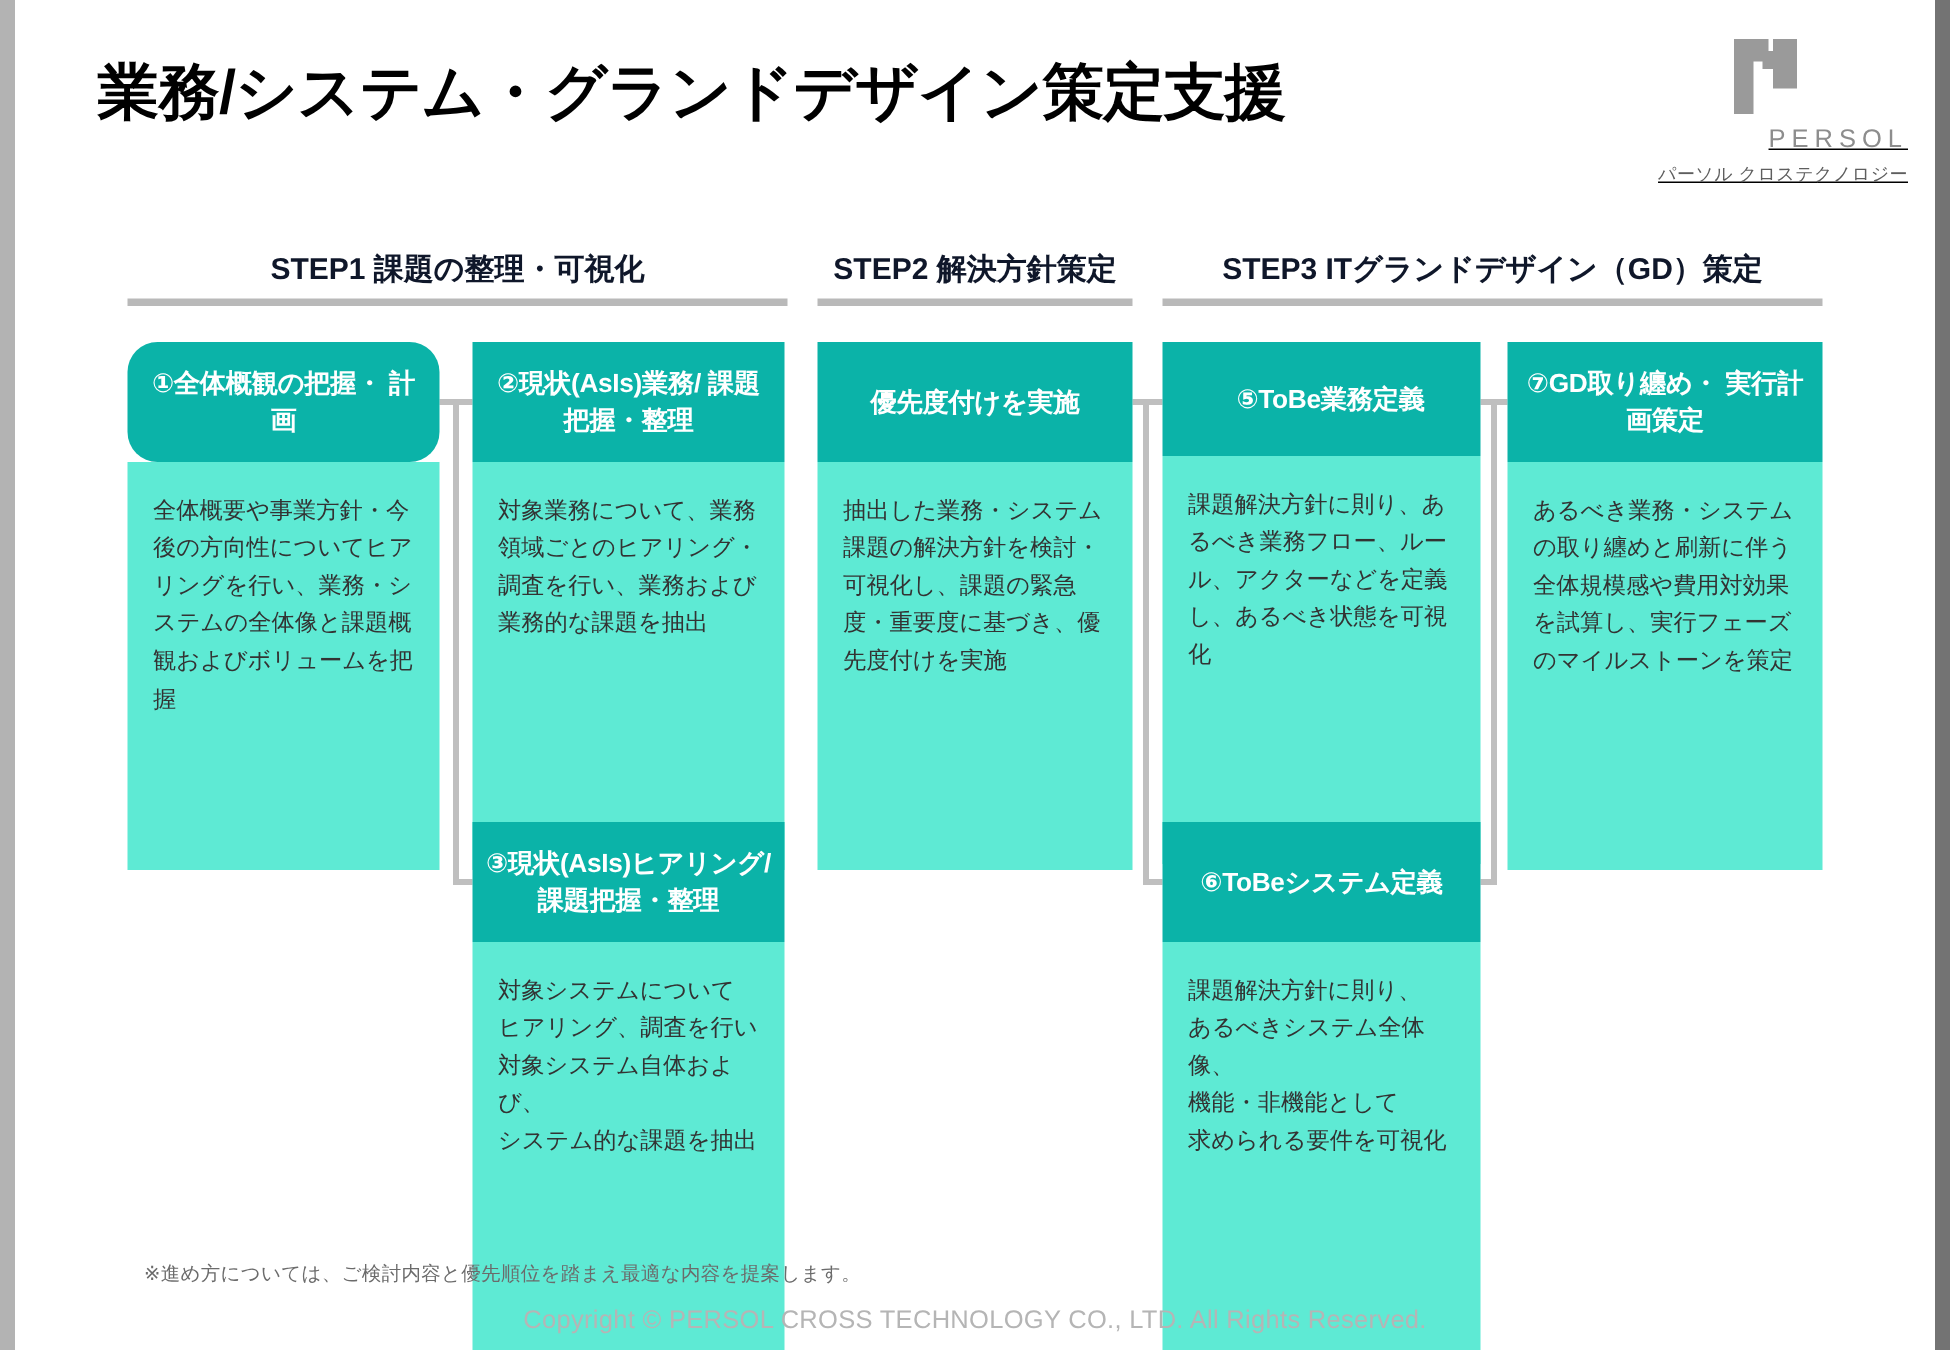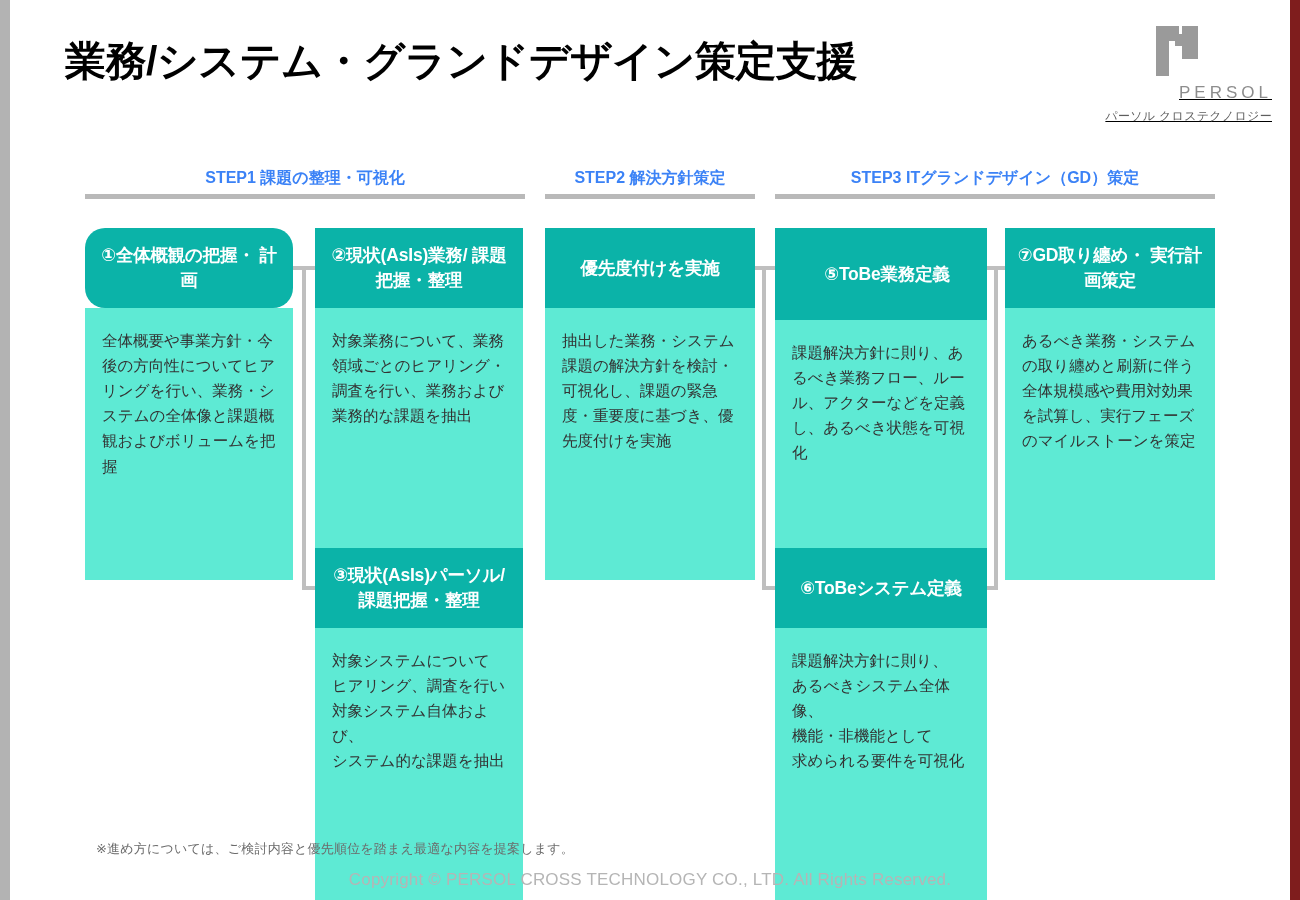--- a/index.html
+++ b/index.html
@@ -11,21 +11,21 @@
   body {
     font-family: "Liberation Sans", "DejaVu Sans", sans-serif;
   }
 
   #slide {
     position: relative;
     width: 1300px;
     height: 900px;
     background: #ffffff;
     border-left: 10px solid #b3b3b3;
-    border-right: 10px solid #7f1d1d;
+    border-right: 10px solid #737373;
     box-sizing: border-box;
     overflow: hidden;
   }
 
   
   #page-title {
     position: absolute;
     left: 55px;
     top: 34px;
     font-size: 41px;
@@ -62,23 +62,23 @@
     letter-spacing: 0.3px;
     line-height: 1;
   }
 
   
   .step-header {
     position: absolute;
     text-align: center;
   }
   .step-header .step-label {
-    font-size: 16px;
+    font-size: 20px;
     font-weight: 700;
-    color: #3b82f6;
+    color: #0f172a;
     white-space: nowrap;
     line-height: 1.2;
   }
   .step-header .step-rule {
     margin-top: 7px;
     height: 5px;
     background: #b9b9b9;
     width: 100%;
   }
   #step-header-1 { left: 75px;  top: 168px; width: 440px; }
@@ -133,21 +133,21 @@
 
   #card-3 { left: 305px; top: 548px; width: 208px; }
   #card-3 .card-head { height: 80px; }
   #card-3 .card-body { height: 272px; }
 
   #card-4 { left: 535px; top: 228px; width: 210px; }
   #card-4 .card-head { height: 80px; }
   #card-4 .card-body { height: 272px; }
 
   #card-5 { left: 765px; top: 228px; width: 212px; }
-  #card-5 .card-head { height: 92px; padding-left: 20px; }
+  #card-5 .card-head { height: 76px; padding-left: 20px; }
   #card-5 .card-body { height: 272px; }
 
   #card-6 { left: 765px; top: 548px; width: 212px; }
   #card-6 .card-head { height: 80px; }
   #card-6 .card-body { height: 272px; }
 
   #card-7 { left: 995px; top: 228px; width: 210px; }
   #card-7 .card-head { height: 80px; }
   #card-7 .card-body { height: 272px; }
 
@@ -220,21 +220,21 @@
     <div class="card-body">全体概要や事業方針・今後の方向性についてヒアリングを行い、業務・システムの全体像と課題概観およびボリュームを把握</div>
   </div>
 
   <div class="card" id="card-2">
     <div class="card-head">②現状(AsIs)業務/
 課題把握・整理</div>
     <div class="card-body">対象業務について、業務領域ごとのヒアリング・調査を行い、業務および業務的な課題を抽出</div>
   </div>
 
   <div class="card" id="card-3">
-    <div class="card-head">③現状(AsIs)パーソル/
+    <div class="card-head">③現状(AsIs)ヒアリング/
 課題把握・整理</div>
     <div class="card-body">対象システムについて
 ヒアリング、調査を行い
 対象システム自体および、
 システム的な課題を抽出</div>
   </div>
 
   <div class="card" id="card-4">
     <div class="card-head">優先度付けを実施</div>
     <div class="card-body">抽出した業務・システム課題の解決方針を検討・可視化し、課題の緊急度・重要度に基づき、優先度付けを実施</div>

